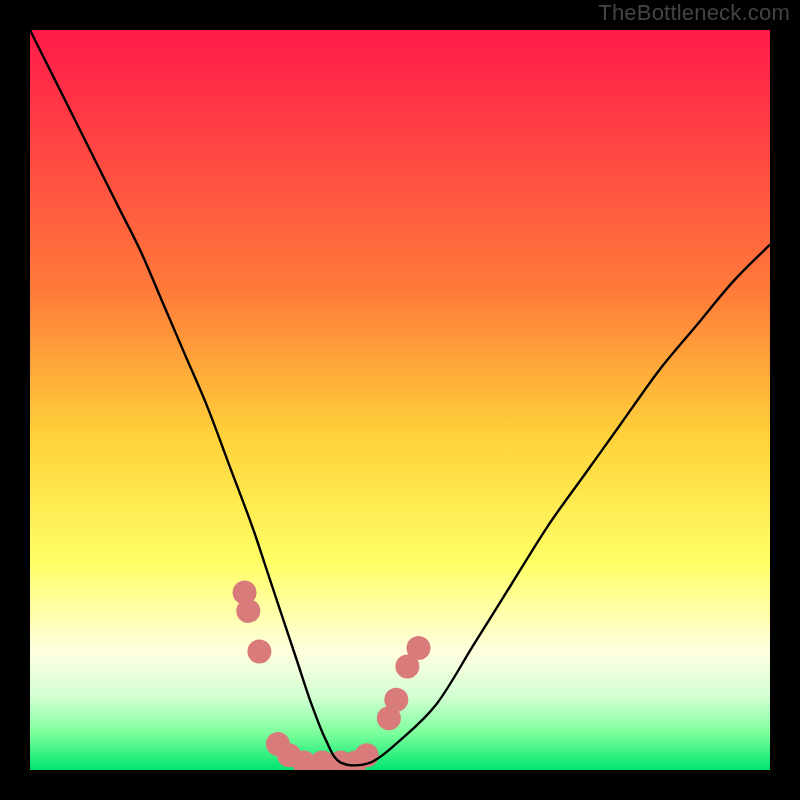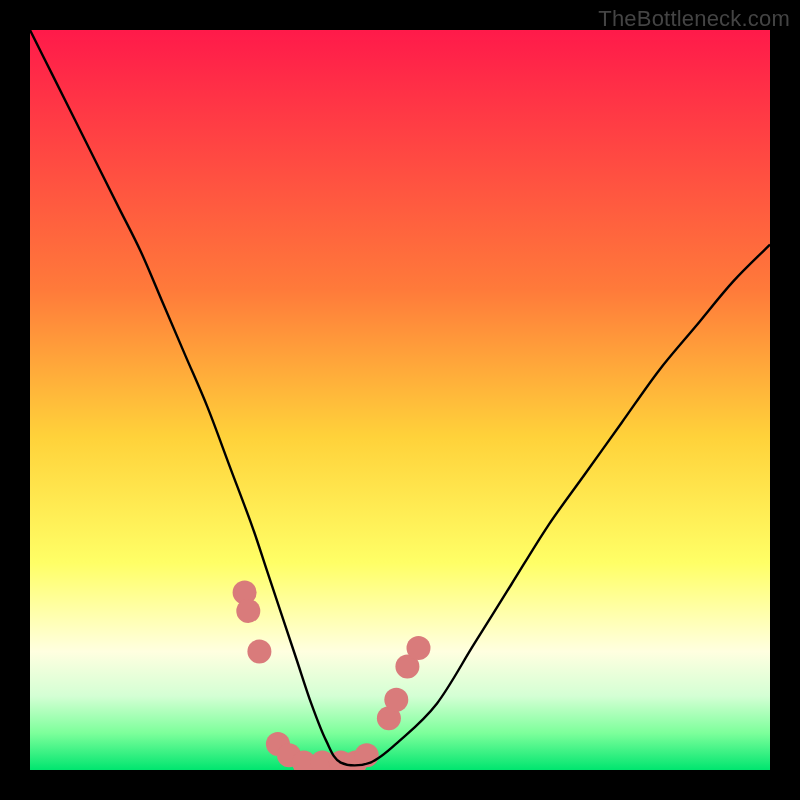--- a/index.html
+++ b/index.html
@@ -1,19 +1,19 @@
 <!DOCTYPE html>
 <html><head>
 <meta charset="utf-8">
 <style>
   * { margin: 0; padding: 0; box-sizing: border-box; }
   body { width: 800px; height: 800px; background: #000; position: relative; font-family: Arial, sans-serif; }
   .frame { position: absolute; top: 0; left: 0; width: 800px; height: 800px; background: #000; }
   .plot-area { position: absolute; top: 30px; left: 30px; width: 740px; height: 740px; }
-  .watermark { position: absolute; top: 6px; right: 10px; color: #444; font-size: 22px; font-weight: 500; letter-spacing: 0.2px; }
+  .watermark { position: absolute; top: 0; right: 10px; color: #444; font-size: 22px; font-weight: 500; letter-spacing: 0.2px; }
   svg { display: block; }
 </style>
 </head>
 <body>
 
 <div class="frame">
   <div class="plot-area">
     <svg width="740" height="740" viewBox="0 0 740 740">
       <defs>
         <linearGradient id="bg-grad" x1="0" y1="0" x2="0" y2="1">

